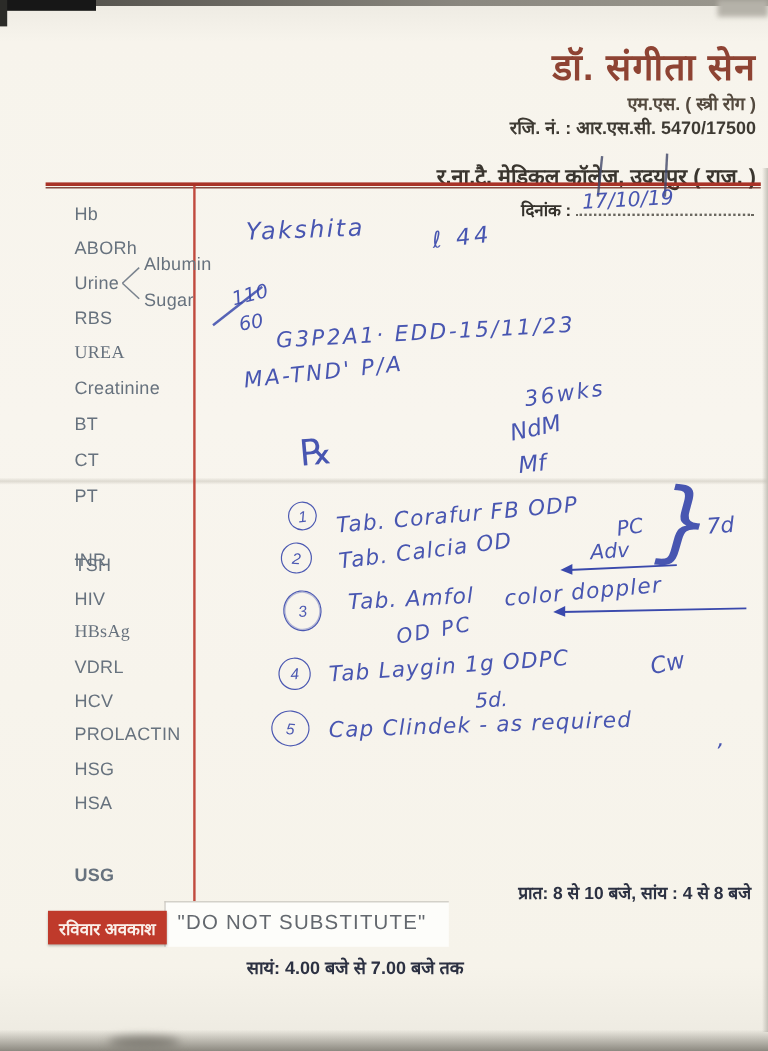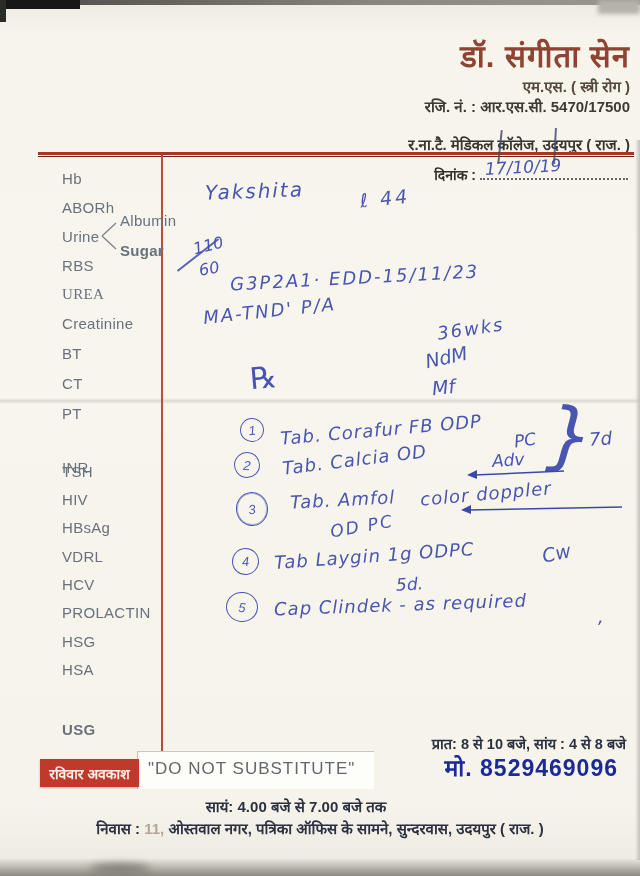--- a/index.html
+++ b/index.html
@@ -17,21 +17,21 @@
   .bottom-smudge{position:absolute;left:90px;bottom:2px;width:60px;height:10px;background:#7d7a72;border-radius:50%;filter:blur(4px);}
   .right-shadow{position:absolute;right:0;top:140px;width:5px;height:720px;background:linear-gradient(270deg,#c4c1b8,rgba(196,193,184,0));}
   .crease{position:absolute;left:0;top:398px;width:640px;height:6px;background:linear-gradient(180deg,rgba(190,185,173,0),rgba(190,185,173,.45),rgba(190,185,173,0));}
 
   
   .hdr{position:absolute;right:10px;text-align:right;color:#3a362f;font-weight:bold;}
   .doctor-name{top:34px;font-size:31px;color:#8e4333;letter-spacing:1px;}
   .qualif{top:76px;font-size:15px;color:#53493e;}
   .regno{top:96px;font-size:15px;color:#3e3a33;}
   .desig{top:116px;font-size:14.5px;}
-  .college{top:134px;font-size:15px;}
+  .college{top:134px;font-size:18px;}
   .red-rule{position:absolute;left:38px;top:152px;width:596px;height:3px;background:#a93327;}
   .red-rule2{position:absolute;left:38px;top:156px;width:596px;height:1px;background:#69231a;}
   .red-vline{position:absolute;left:161px;top:155px;width:2px;height:605px;background:#c04a3e;}
 
   .date-row{position:absolute;right:12px;top:164px;font-size:14px;font-weight:bold;color:#35322c;}
   .dotline{display:inline-block;width:148px;border-bottom:2px dotted #6a675f;height:14px;margin-left:4px;}
 
   
   .test{position:absolute;left:62px;font-size:15px;color:#67727e;letter-spacing:.3px;}
   .fork{position:absolute;left:100px;top:219px;}
@@ -82,35 +82,35 @@
 
   <div class="date-row">
     <span>दिनांक :</span><span class="dotline"></span>
   </div>
   <div class="hand" style="left:485px;top:157px;font-size:17px;transform:rotate(-3deg);">17/10/19</div>
 
   <div class="test" style="top:170px;">Hb</div>
   <div class="test" style="top:199px;">ABORh</div>
   <div class="test" style="top:228px;">Urine</div>
   <div class="test" style="top:212px;left:120px;">Albumin</div>
-  <div class="test" style="top:242px;left:120px;font-weight:bold;">Sugar</div>
+  <div class="test" style="top:242px;left:120px;">Sugar</div>
   <svg class="fork" width="18" height="34">
     <line x1="2" y1="17" x2="16" y2="4" stroke="#7a838e" stroke-width="1.3"></line>
     <line x1="2" y1="17" x2="16" y2="30" stroke="#7a838e" stroke-width="1.3"></line>
   </svg>
   <div class="test" style="top:257px;">RBS</div>
   <div class="test" style="top:286px;font-family:Liberation Serif, serif;">UREA</div>
   <div class="test" style="top:315px;">Creatinine</div>
   <div class="test" style="top:345px;">BT</div>
   <div class="test" style="top:375px;">CT</div>
   <div class="test" style="top:405px;">PT</div>
   <div class="test" style="top:435px;margin-top:24px;">INR</div>
   <div class="test" style="top:463px;">TSH</div>
   <div class="test" style="top:491px;">HIV</div>
-  <div class="test" style="top:519px;">HBsAg</div>
+  <div class="test" style="top:519px;font-family:Liberation Serif, serif;">HBsAg</div>
   <div class="test" style="top:548px;">VDRL</div>
   <div class="test" style="top:576px;">HCV</div>
   <div class="test" style="top:604px;">PROLACTIN</div>
   <div class="test" style="top:633px;">HSG</div>
   <div class="test" style="top:661px;">HSA</div>
   <div class="test" style="top:721px;font-weight:bold;">USG</div>
 
   <div class="hand" style="left:205px;top:179px;font-size:20px;transform:rotate(-2deg);letter-spacing:2px;">Yakshita</div>
   <div class="hand" style="left:360px;top:187px;font-size:19px;transform:rotate(-6deg);letter-spacing:3px;">ℓ 44</div>
 
@@ -152,24 +152,18 @@
   <div class="circ" style="left:232px;top:548px;width:25px;height:25px;font-size:13px;transform:rotate(-4deg);">4</div>
   <div class="hand" style="left:274px;top:545px;font-size:18px;transform:rotate(-4deg);letter-spacing:1px;">Tab Laygin 1g ODPC</div>
   <div class="hand" style="left:396px;top:574px;font-size:17px;transform:rotate(-3deg);">5d.</div>
   <div class="hand" style="left:542px;top:542px;font-size:19px;transform:rotate(-12deg);">Cw</div>
 
   <div class="circ" style="left:226px;top:592px;width:30px;height:28px;font-size:13px;transform:rotate(5deg);">5</div>
   <div class="hand" style="left:274px;top:594px;font-size:18px;transform:rotate(-2deg);letter-spacing:1px;">Cap Clindek - as required</div>
   <div class="hand" style="left:598px;top:606px;font-size:18px;">,</div>
 
   <div class="appt-time">प्रात: 8 से 10 बजे, सांय : 4 से 8 बजे</div>
-  <div class="phone">मो. 8529469096</div>
   <div class="dns-box"></div>
   <div class="dns-text">"DO NOT SUBSTITUTE"</div>
   <div class="badge">रविवार अवकाश</div>
   <div class="evening">सायं: 4.00 बजे से 7.00 बजे तक</div>
-  <div class="residence">
-    <span>निवास :</span>
-    <span class="res-num">11,</span>
-    <span>ओस्तवाल नगर, पत्रिका ऑफिस के सामने, सुन्दरवास, उदयपुर ( राज. )</span>
-  </div>
 
 </div>
 
 </body></html>

